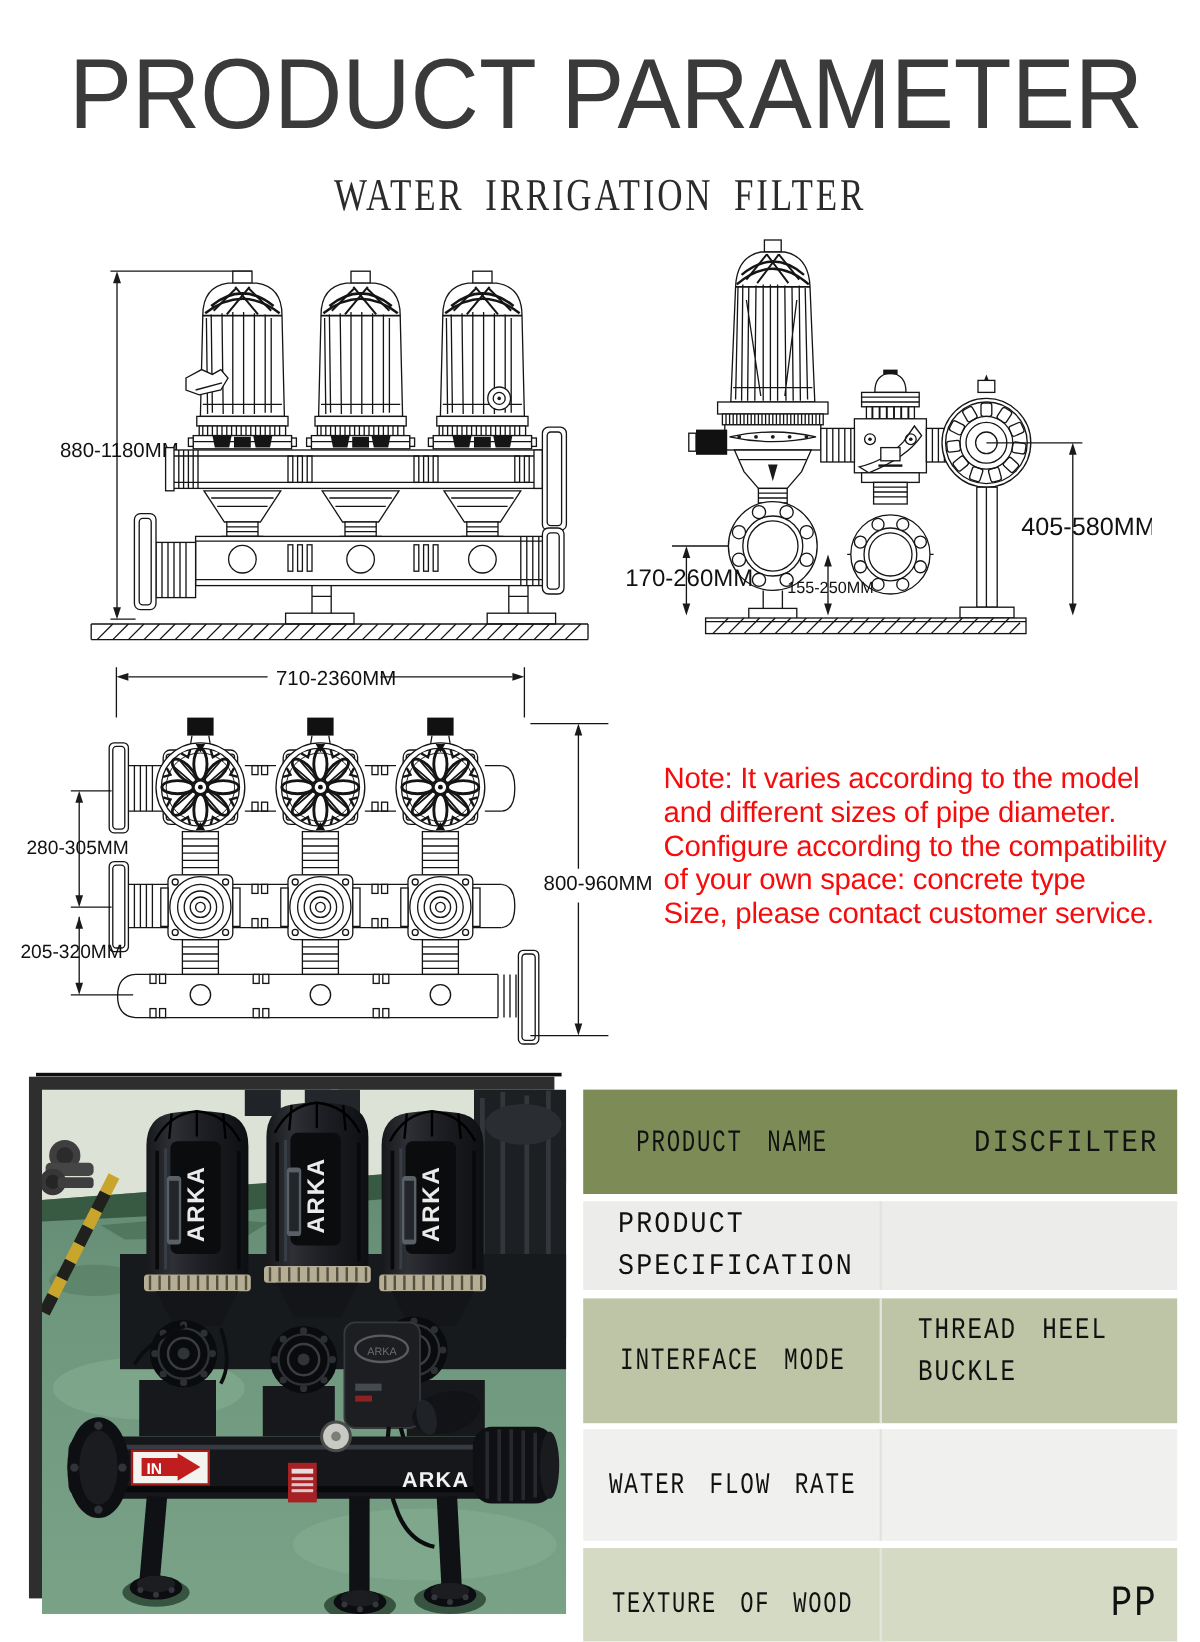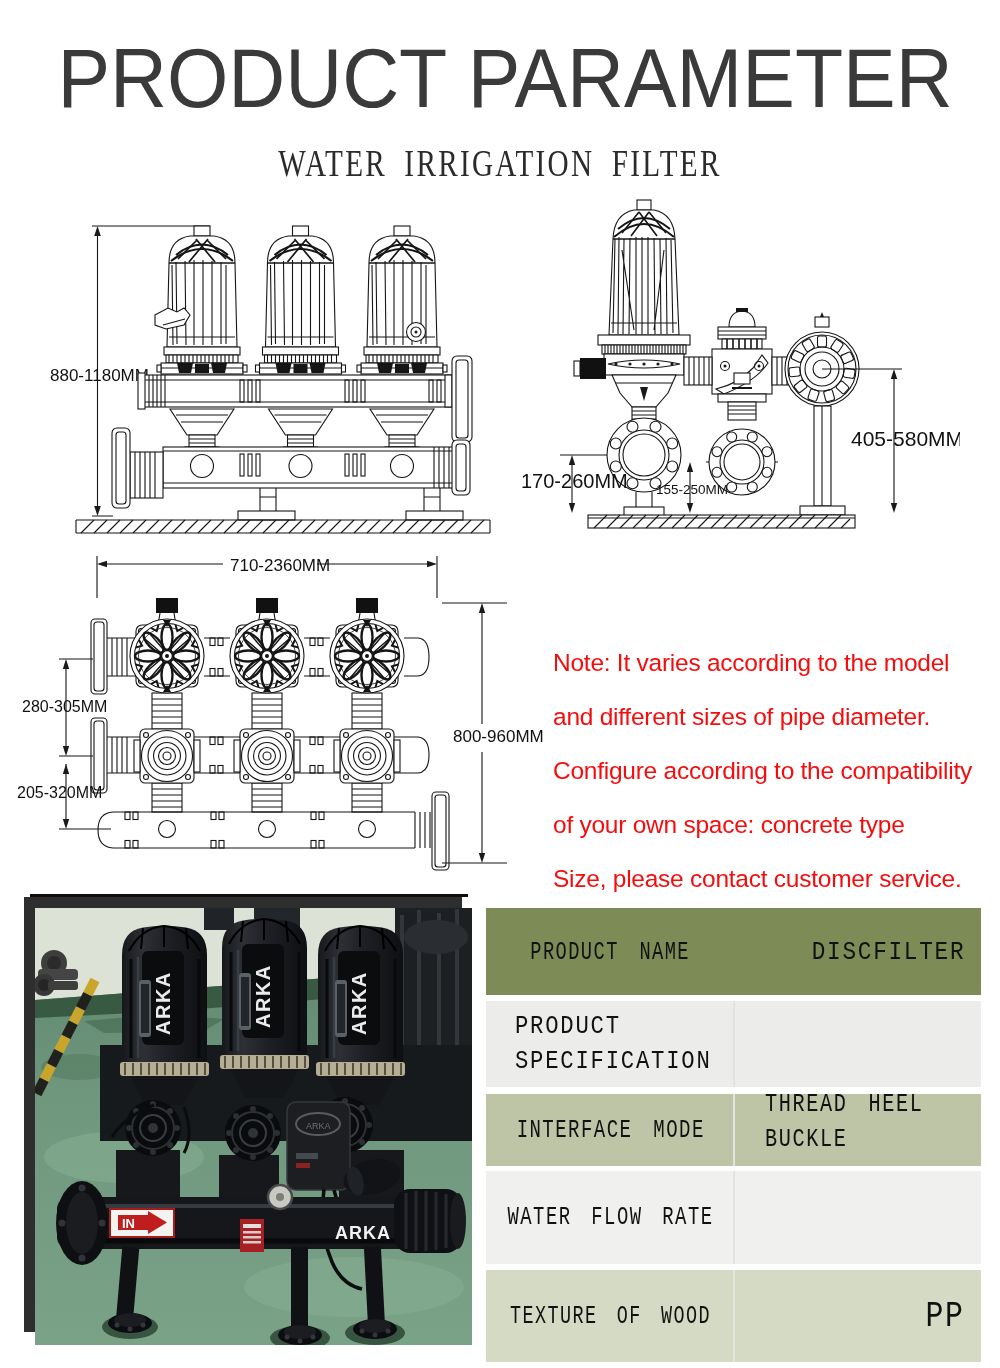--- a/index.html
+++ b/index.html
@@ -4,29 +4,29 @@
 <style>
   html,body{margin:0;padding:0;}
   body{width:1000px;height:1368px;position:relative;background:#ffffff;overflow:hidden;
        font-family:"Liberation Sans",sans-serif;}
   .abs{position:absolute;}
   #title{left:5px;top:31px;width:1000px;text-align:center;font-size:83px;color:#3a3a3a;
          font-weight:400;white-space:nowrap;transform:scaleX(0.950);}
   #subtitle{left:0;top:141px;width:1000px;text-align:center;font-family:"Liberation Serif",serif;
          font-size:38px;color:#2b2b2b;letter-spacing:3px;word-spacing:10px;white-space:nowrap;
          transform:scaleX(0.768);}
-  #rednote{left:553px;top:636px;width:445px;font-size:24.5px;color:#f50d0d;line-height:54px;
+  #rednote{left:553px;top:636px;width:445px;font-size:24.5px;color:#f50d0d;line-height:28px;
          letter-spacing:-0.25px;}
   #sepline{left:30px;top:894px;width:438px;height:3px;background:#0e0e0e;}
   
   #tbl{left:486px;top:908px;width:495px;font-family:Liberation Mono, monospace;color:#111;border-radius:16px;}
   .row{position:relative;width:495px;}
   .r1{height:87px;background:#7d8c57;margin-bottom:6px;}
-  .r2{height:86px;background:#ececea;margin-bottom:7px;}
-  .r3{height:72px;background:#bdc5a6;margin-bottom:5px;}
+  .r2{height:74px;background:#ececea;margin-bottom:7px;}
+  .r3{height:104px;background:#bdc5a6;margin-bottom:5px;}
   .r4{height:93px;background:#f0f0ee;margin-bottom:6px;}
   .r5{height:92px;background:#d5dac5;}
   .cl,.cr{position:absolute;top:0;height:100%;display:flex;flex-direction:column;justify-content:center;}
   .cl{left:0;width:249px;align-items:center;}
   .cr{left:249px;width:246px;align-items:flex-end;}
   .cl.la,.cr.la{align-items:flex-start;}
   .vd{position:absolute;left:247px;top:0;bottom:0;width:2px;background:#e3e4de;}
   .t1{font-size:26px;letter-spacing:2px;word-spacing:11px;white-space:nowrap;}
   .t2{font-size:25px;letter-spacing:2px;word-spacing:9px;white-space:nowrap;line-height:35px;}
   .big{font-size:36px;letter-spacing:1px;white-space:nowrap;transform:translateX(2.5px) scaleX(0.922);}

